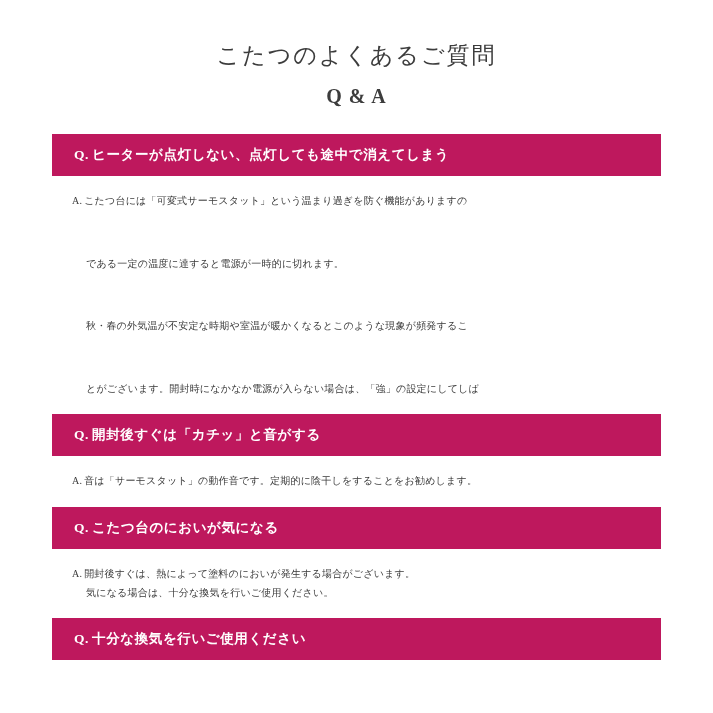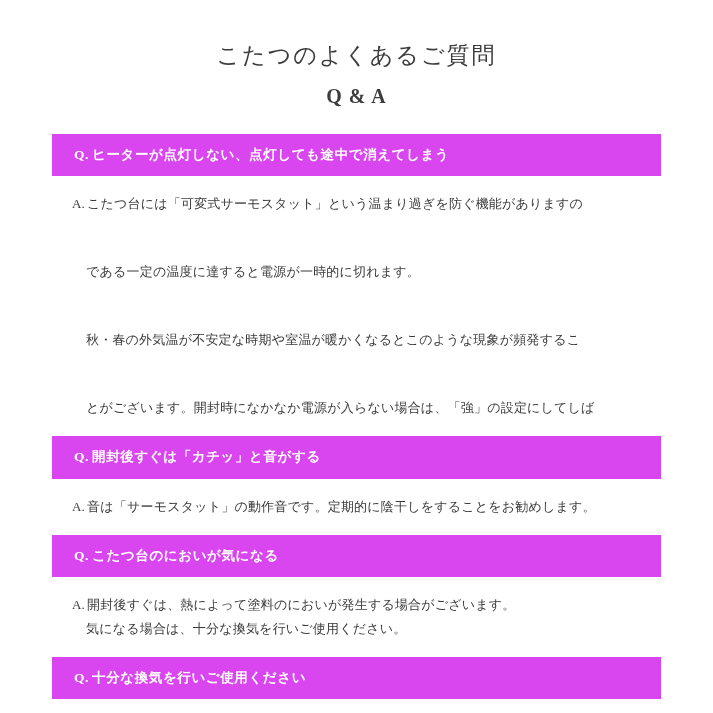--- a/index.html
+++ b/index.html
@@ -39,37 +39,37 @@
     margin: 14px 0 0 0;
     font-family: "Liberation Serif", serif;
   }
   .faq-list {
     margin-top: 26px;
   }
   .faq-item {
     margin-bottom: 6px;
   }
   .q-bar {
-    background: #d946ef;
+    background: #be185d;
     color: #ffffff;
     font-size: 13.5px;
     font-weight: bold;
     padding: 13px 22px 13px 22px;
     letter-spacing: 0.6px;
     line-height: 1.2;
     box-sizing: border-box;
   }
   .q-bar .q-mark {
     font-family: "Liberation Serif", serif;
     font-weight: bold;
     margin-right: 3px;
   }
   .a-block {
     padding: 16px 20px 10px 20px;
-    font-size: 13px;
+    font-size: 10px;
     line-height: 1.85;
     color: #3a3a3a;
     letter-spacing: 0.2px;
   }
   .a-line {
     white-space: pre;
   }
   .a-line.first {
     text-indent: 0;
   }

